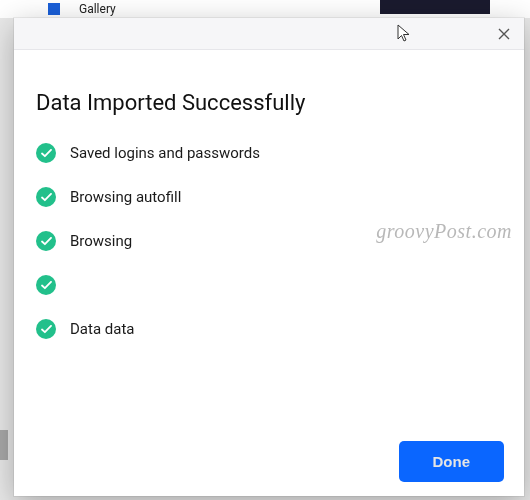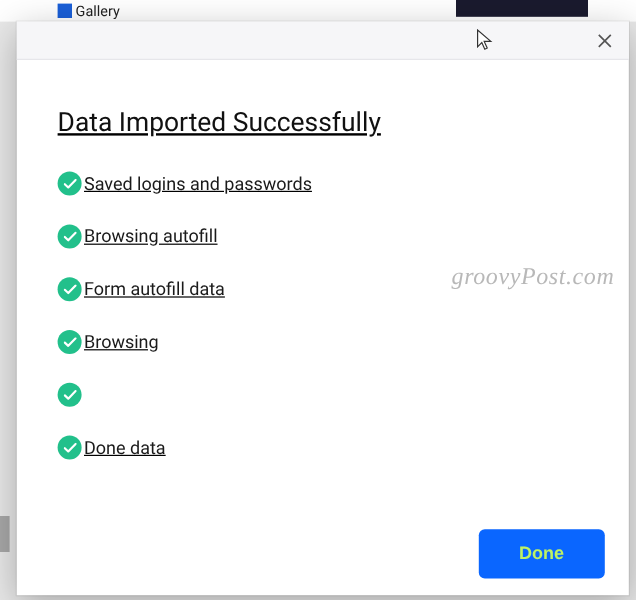--- a/index.html
+++ b/index.html
@@ -19,21 +19,21 @@
       display: flex;
       align-items: center;
     }
     .bg-gallery {
       position: absolute;
       top: 2px; left: 48px;
       font-size: 12px;
       color: #222;
       display: flex;
       align-items: center;
-      gap: 2px;
+      gap: 18px;
     }
     .bg-gallery-icon {
       width: 12px; height: 12px;
       background: #1a5fd8;
       display: inline-block;
       margin-right: 1px;
     }
     .bg-dark {
       position: absolute;
       top: 0; right: 40px;
@@ -66,34 +66,33 @@
       color: #555;
     }
     .close-btn svg { width: 12px; height: 12px; }
     .cursor {
       position: absolute;
       top: 24px; left: 396px;
       pointer-events: none;
       z-index: 10;
     }
     .dialog-body {
-      padding: 40px 36px 0 34px;
-      text-decoration: underline;
+      padding: 40px 36px 0 22px;
     }
     .title {
       font-size: 22px;
       font-weight: 400;
       color: #111;
       margin-bottom: 28px;
     }
     .items { list-style: none; }
     .item {
       display: flex;
       align-items: center;
-      gap: 2px;
+      gap: 14px;
       margin-bottom: 24px;
     }
     .check {
       width: 20px; height: 20px;
       border-radius: 50%;
       background: #22c08b;
       display: flex;
       align-items: center;
       justify-content: center;
       flex-shrink: 0;
@@ -114,21 +113,21 @@
       letter-spacing: 0.5px;
       pointer-events: none;
     }
     .footer {
       position: absolute;
       bottom: 14px;
       right: 20px;
     }
     .done-btn {
       background: #0a66ff;
-      color: #bef264;
+      color: #e5e5e5;
       border: none;
       border-radius: 5px;
       font-size: 15px;
       font-weight: 600;
       padding: 12px 34px;
       cursor: pointer;
     }
     .scroll-indicator {
       position: absolute;
       left: 0;
@@ -179,44 +178,36 @@
             </svg>
         </span>
         <span class="item-label">Browsing autofill</span>
       </li>
       <li class="item">
         <span class="check">
           <svg viewBox="0 0 12 10">
               <path d="M1 5 L4.2 8 L11 1" stroke="#fff" stroke-width="2" fill="none" stroke-linecap="round" stroke-linejoin="round"></path>
             </svg>
         </span>
-        <span class="item-label">Form autofill data</span>
-      </li>
-      <li class="item">
-        <span class="check">
-          <svg viewBox="0 0 12 10">
-              <path d="M1 5 L4.2 8 L11 1" stroke="#fff" stroke-width="2" fill="none" stroke-linecap="round" stroke-linejoin="round"></path>
-            </svg>
-        </span>
         <span class="item-label">Browsing</span>
       </li>
       <li class="item">
         <span class="check">
           <svg viewBox="0 0 12 10">
               <path d="M1 5 L4.2 8 L11 1" stroke="#fff" stroke-width="2" fill="none" stroke-linecap="round" stroke-linejoin="round"></path>
             </svg>
         </span>
       </li>
       <li class="item">
         <span class="check">
           <svg viewBox="0 0 12 10">
               <path d="M1 5 L4.2 8 L11 1" stroke="#fff" stroke-width="2" fill="none" stroke-linecap="round" stroke-linejoin="round"></path>
             </svg>
         </span>
-        <span class="item-label">Done data</span>
+        <span class="item-label">Data data</span>
       </li>
     </ul>
   </div>
 
   <div class="footer">
     <button class="done-btn">Done</button>
   </div>
 </div>
 
 <div class="watermark">groovyPost.com</div>

